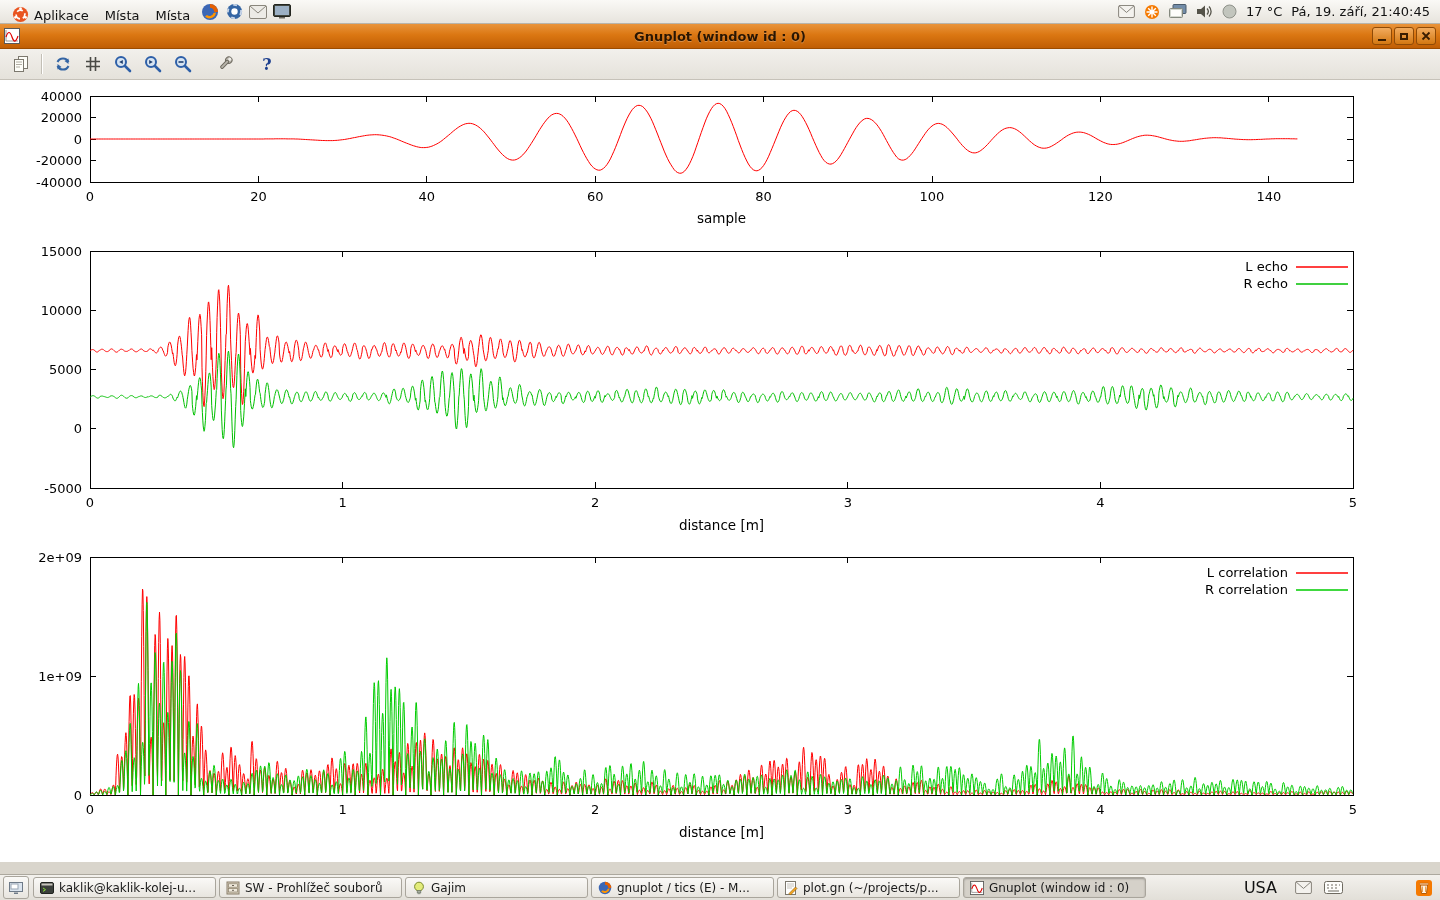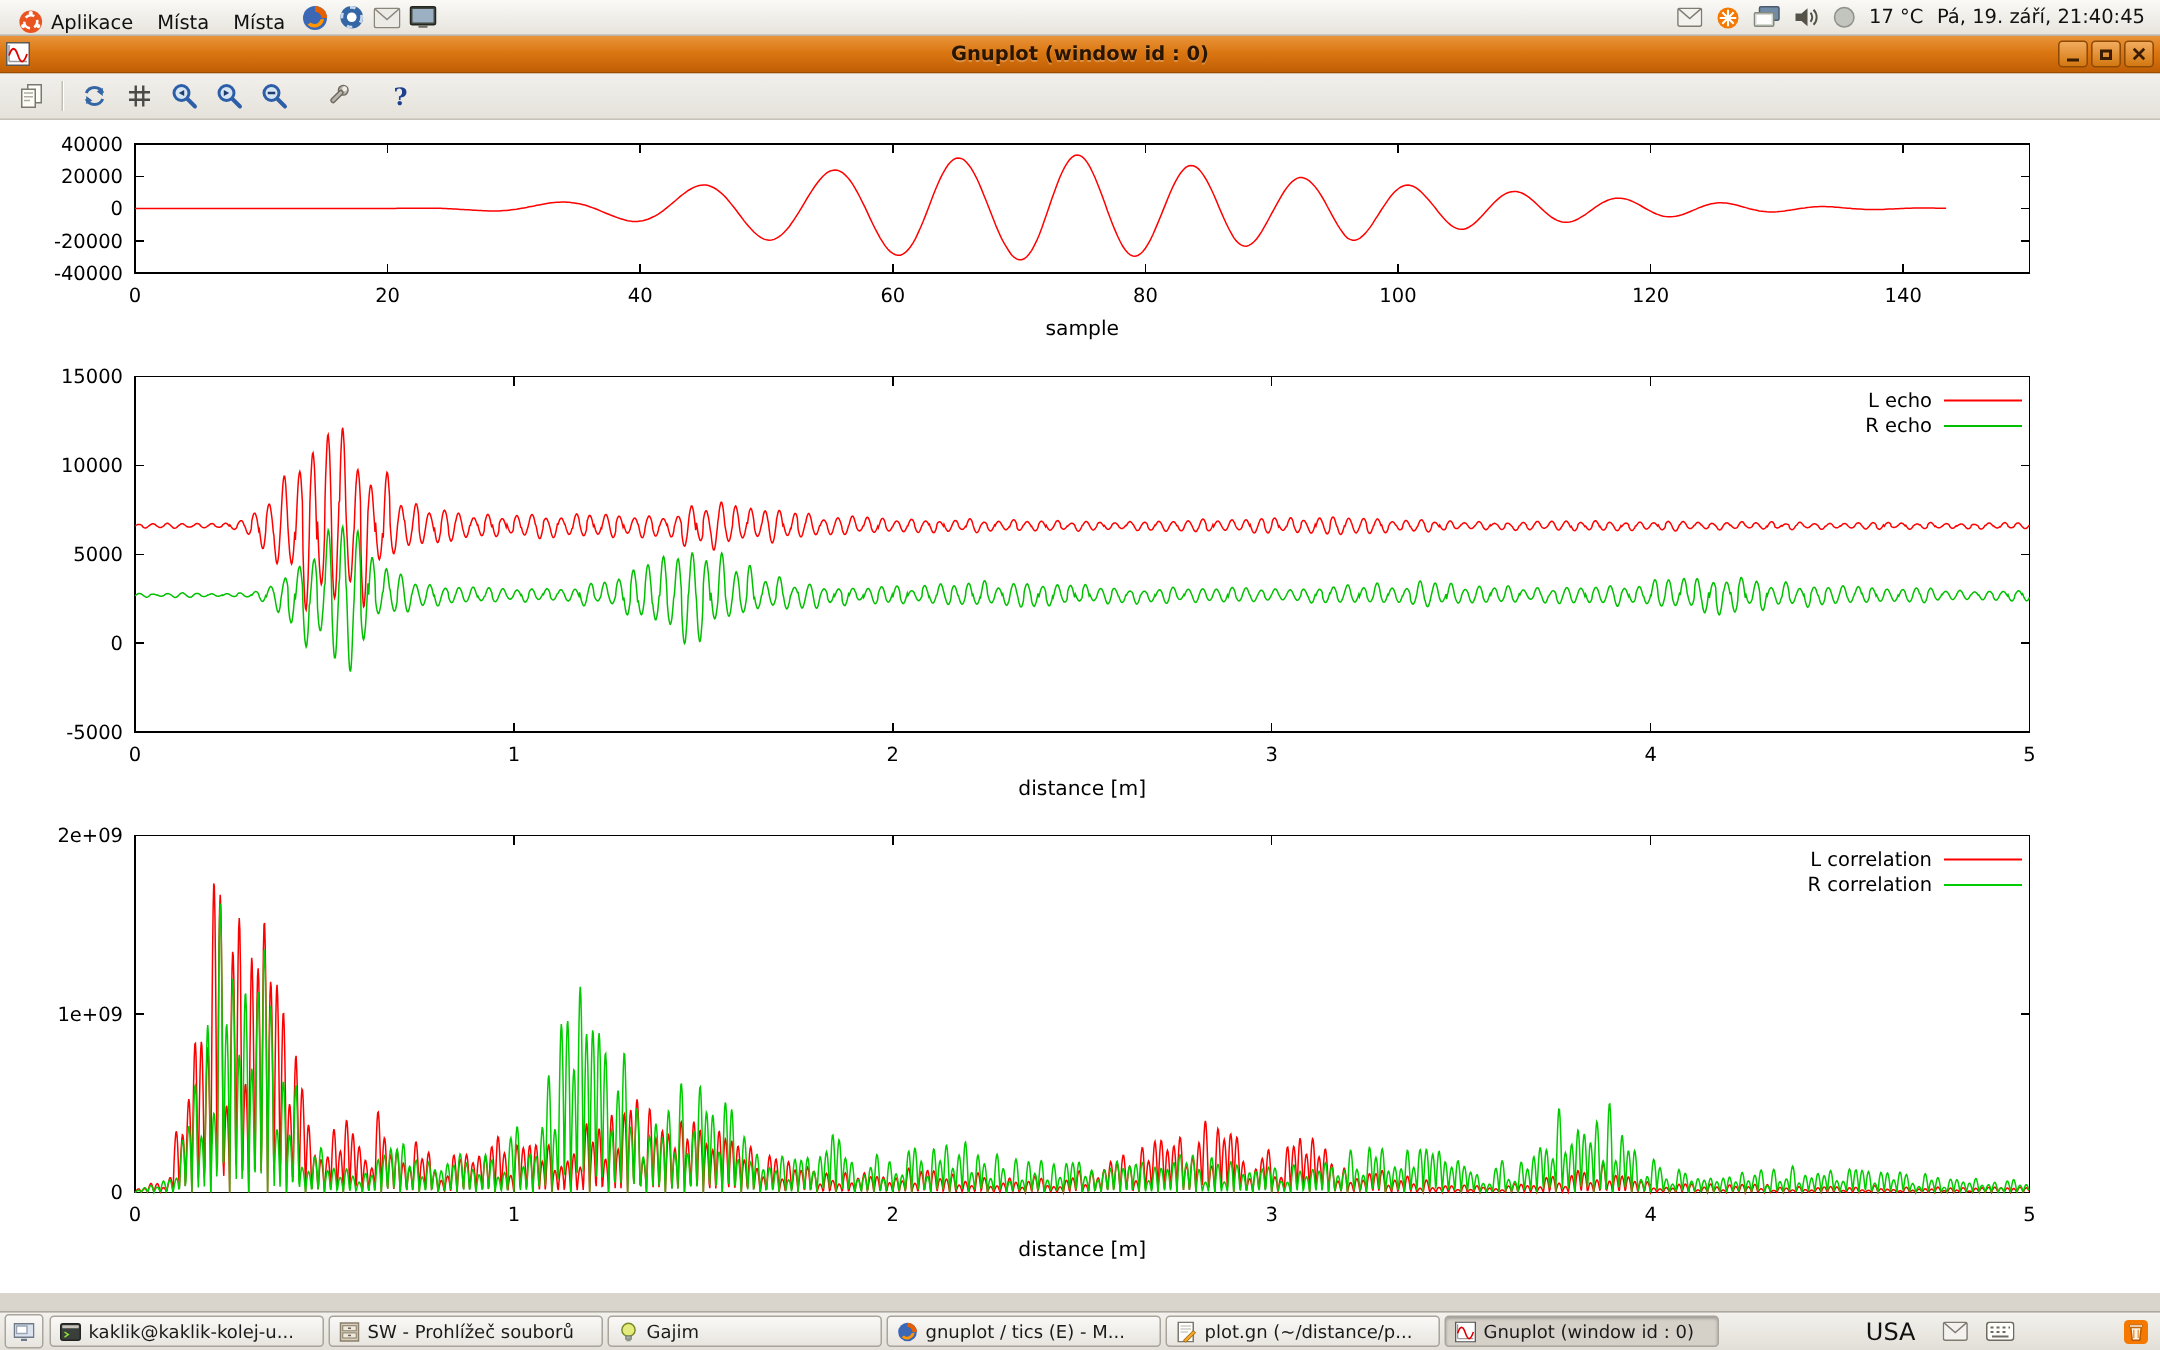--- a/index.html
+++ b/index.html
@@ -428,21 +428,21 @@
         <span class="task-label">gnuplot / tics (E) - M...</span>
       </div>
       <div class="task-btn">
         <span class="task-icon">
           <svg width="14" height="14" viewBox="0 0 14 14">
             <rect x="1.5" y="0.5" width="10" height="13" fill="#FFFFFF" stroke="#7C786E"></rect>
             <path d="M3 3 H10 M3 5 H10 M3 7 H8" stroke="#B8B4AA" stroke-width="0.8"></path>
             <path d="M5 12.5 L11.5 6 L13 7.5 L6.5 14 Z" fill="#F5A623" stroke="#8F5B00" stroke-width="0.6"></path>
           </svg>
         </span>
-        <span class="task-label">plot.gn (~/distance/p...</span>
+        <span class="task-label">plot.gn (~/projects/p...</span>
       </div>
       <div class="task-btn active">
         <span class="task-icon">
           <svg width="14" height="14" viewBox="0 0 16 16">
             <rect x="0.5" y="0.5" width="15" height="15" fill="#fff" stroke="#5A5A5A"></rect>
             <path d="M2 13 H14 M2 13 V2" stroke="#9A9A9A"></path>
             <path d="M2 9 C4 3,6 3,8 9 S12 14,14 8" fill="none" stroke="#E00000" stroke-width="1.2"></path>
           </svg>
         </span>
         <span class="task-label">Gnuplot (window id : 0)</span>

